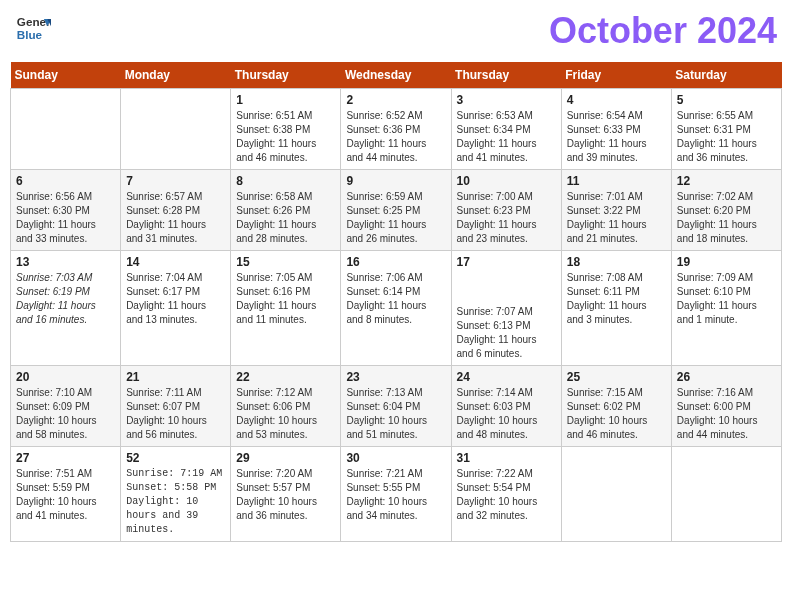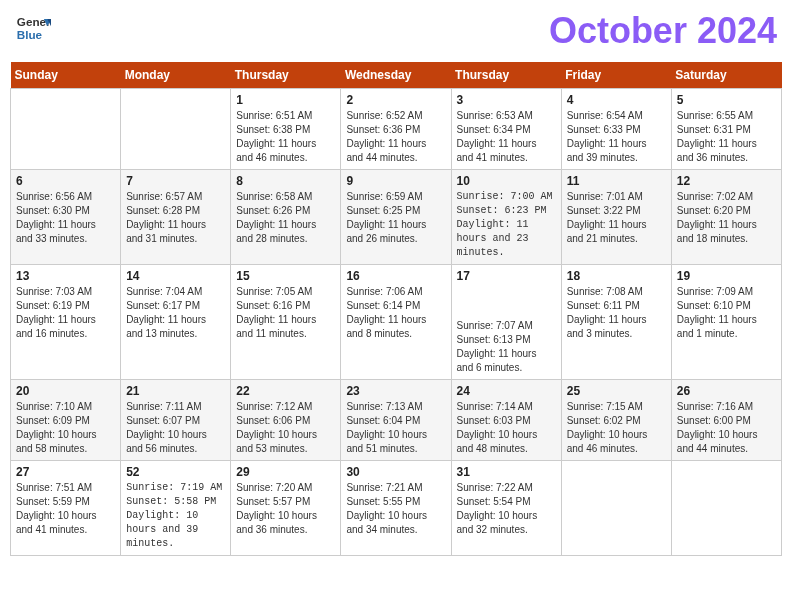--- a/index.html
+++ b/index.html
@@ -161,41 +161,41 @@
 Daylight: 11 hours and 28 minutes.</div>
         </td>
         <td>
           <div class="day-num">9</div>
           <div class="day-info" style="white-space: pre-line;">Sunrise: 6:59 AM
 Sunset: 6:25 PM
 Daylight: 11 hours and 26 minutes.</div>
         </td>
         <td>
           <div class="day-num">10</div>
-          <div class="day-info" style="white-space: pre-line; font-family: Liberation Mono, monospace;">Sunrise: 7:00 AM
+          <div class="day-info" style="white-space: pre-line;">Sunrise: 7:00 AM
 Sunset: 6:23 PM
 Daylight: 11 hours and 23 minutes.</div>
         </td>
         <td>
           <div class="day-num">11</div>
           <div class="day-info" style="white-space: pre-line;">Sunrise: 7:01 AM
 Sunset: 3:22 PM
 Daylight: 11 hours and 21 minutes.</div>
         </td>
         <td>
           <div class="day-num">12</div>
           <div class="day-info" style="white-space: pre-line;">Sunrise: 7:02 AM
 Sunset: 6:20 PM
 Daylight: 11 hours and 18 minutes.</div>
         </td>
       </tr>
       <tr>
         <td>
           <div class="day-num">13</div>
-          <div class="day-info" style="white-space: pre-line;">Sunrise: 7:03 AM
+          <div class="day-info" style="white-space: pre-line; font-style: italic;">Sunrise: 7:03 AM
 Sunset: 6:19 PM
 Daylight: 11 hours and 16 minutes.</div>
         </td>
         <td>
           <div class="day-num">14</div>
           <div class="day-info" style="white-space: pre-line;">Sunrise: 7:04 AM
 Sunset: 6:17 PM
 Daylight: 11 hours and 13 minutes.</div>
         </td>
         <td>

